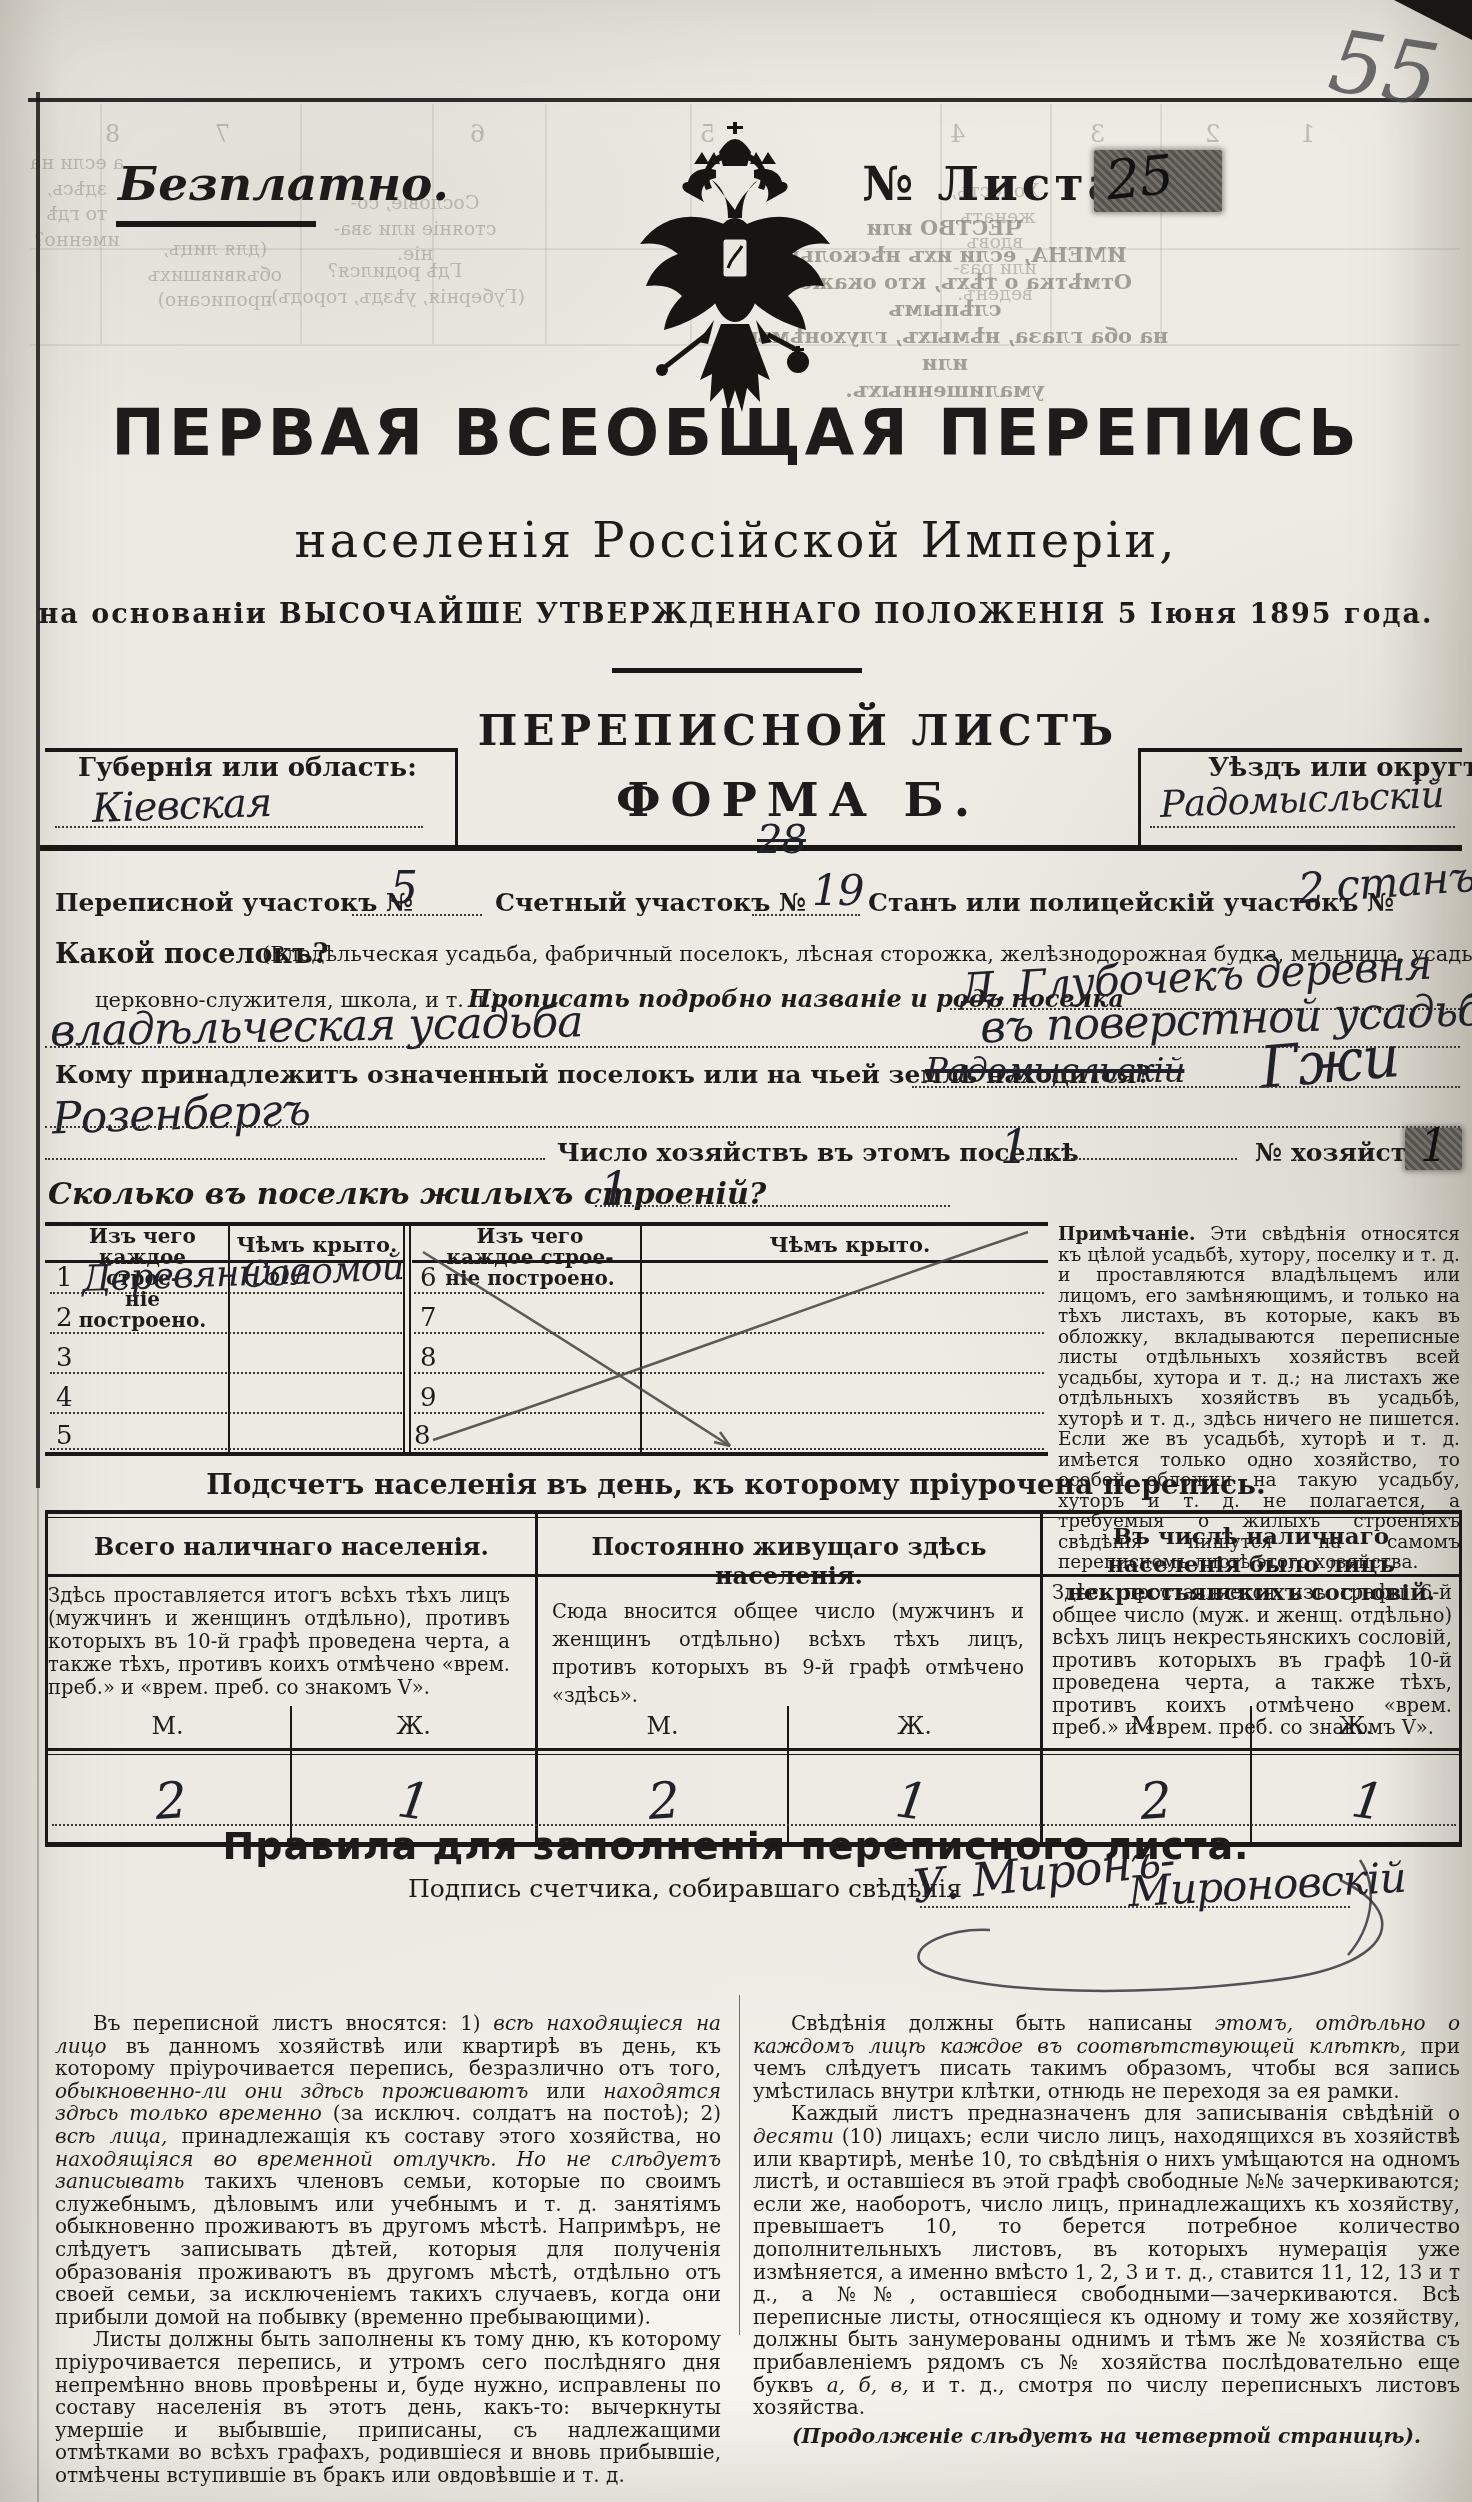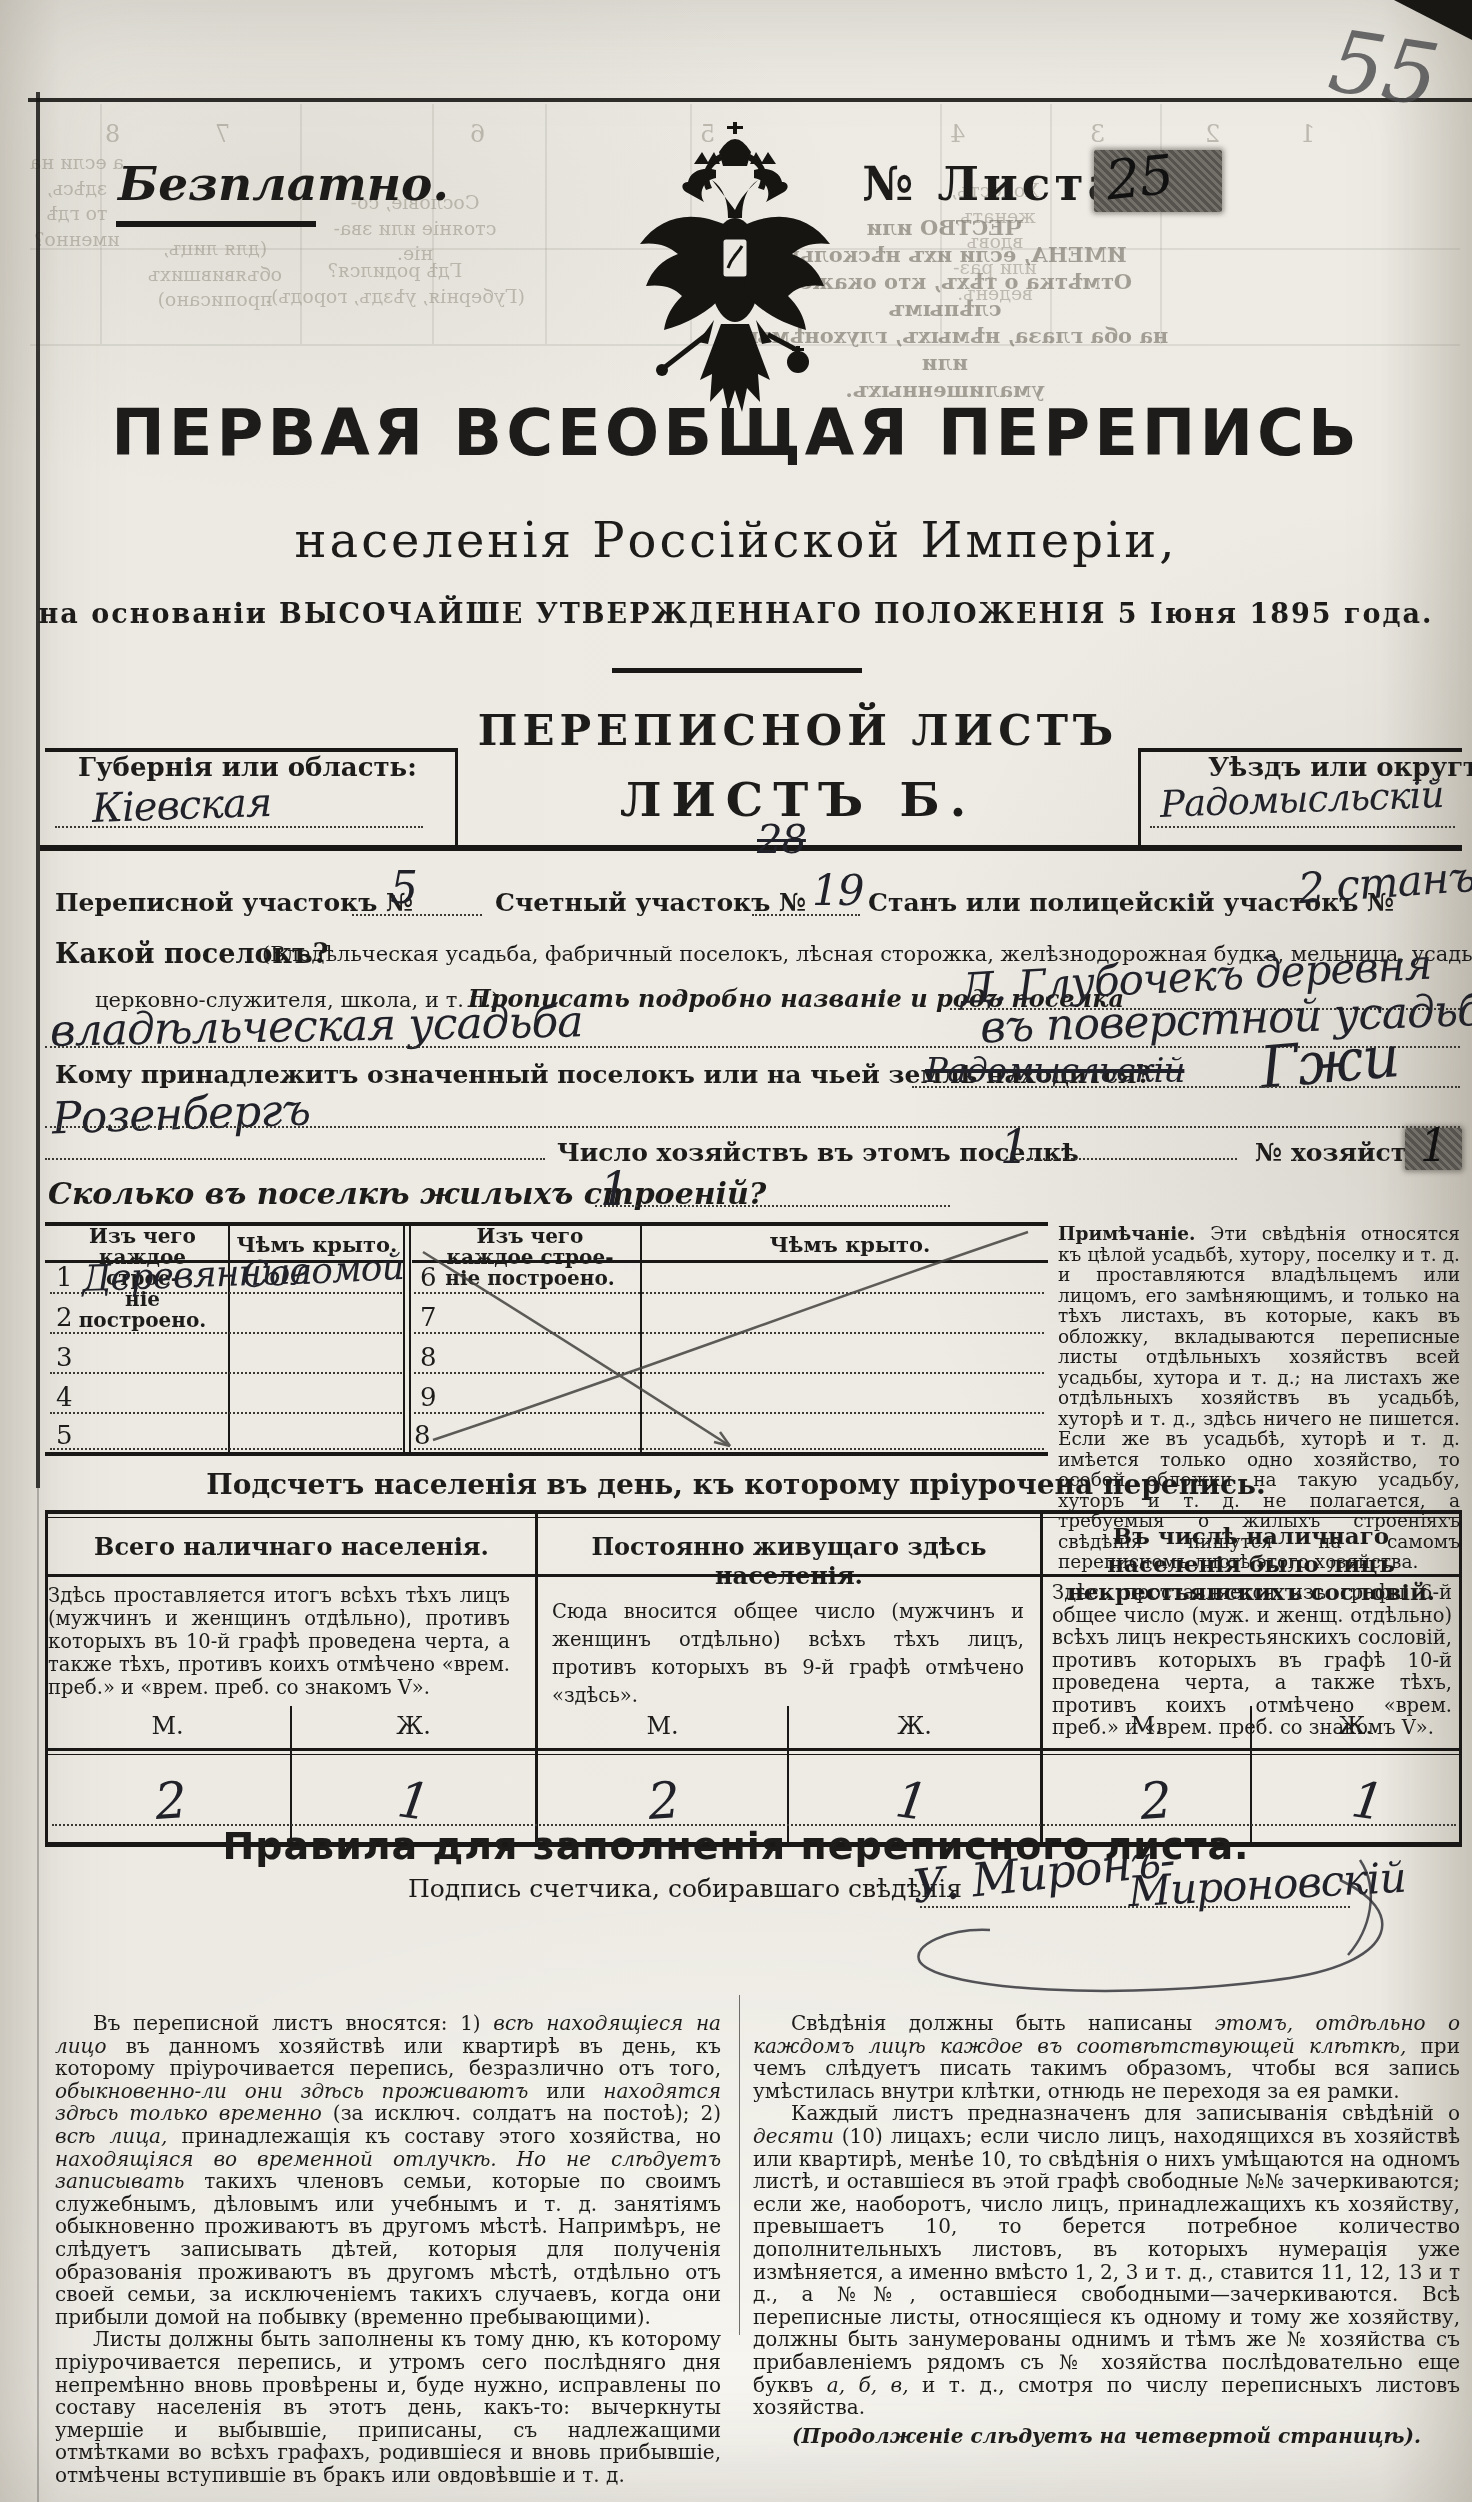--- a/index.html
+++ b/index.html
@@ -154,21 +154,21 @@
   <div class="abs ser b ctr" style="left:0;top:598px;width:1472px;font-size:27px;letter-spacing:2px;">на основаніи ВЫСОЧАЙШЕ УТВЕРЖДЕННАГО ПОЛОЖЕНІЯ 5 Іюня 1895 года.</div>
   <div class="hr" style="left:612px;top:668px;width:250px;height:5px;"></div>
 
   <div class="hr" style="left:45px;top:748px;width:412px;height:4px;"></div>
   <div class="hr" style="left:1138px;top:748px;width:324px;height:4px;"></div>
   <div class="vr" style="left:455px;top:748px;width:3px;height:100px;"></div>
   <div class="vr" style="left:1138px;top:748px;width:3px;height:100px;"></div>
   <div class="hr" style="left:40px;top:845px;width:1422px;height:6px;"></div>
 
   <div class="abs ser b ctr" style="left:458px;top:706px;width:680px;font-size:42px;letter-spacing:5px;">ПЕРЕПИСНОЙ ЛИСТЪ</div>
-  <div class="abs ser b ctr" style="left:458px;top:772px;width:680px;font-size:47px;letter-spacing:10px;">ЛИСТЪ Б.</div>
+  <div class="abs ser b ctr" style="left:458px;top:772px;width:680px;font-size:47px;letter-spacing:10px;">ФОРМА Б.</div>
 
   <div class="lbl ser" style="left:78px;top:752px;font-size:26px;">Губернія или область:</div>
   <div class="hw" style="left:92px;top:782px;font-size:40px;transform:rotate(-2deg);">Кіевская</div>
   <div class="dl" style="left:55px;top:826px;width:368px;"></div>
 
   <div class="lbl ser" style="left:1208px;top:752px;font-size:26px;">Уѣздъ или округъ:</div>
   <div class="hw" style="left:1160px;top:778px;font-size:37px;transform:rotate(-2deg);">Радомысльскій</div>
   <div class="dl" style="left:1150px;top:826px;width:305px;"></div>
 
   <div class="lbl ser" style="left:55px;top:888px;font-size:25px;">Переписной участокъ №</div>

